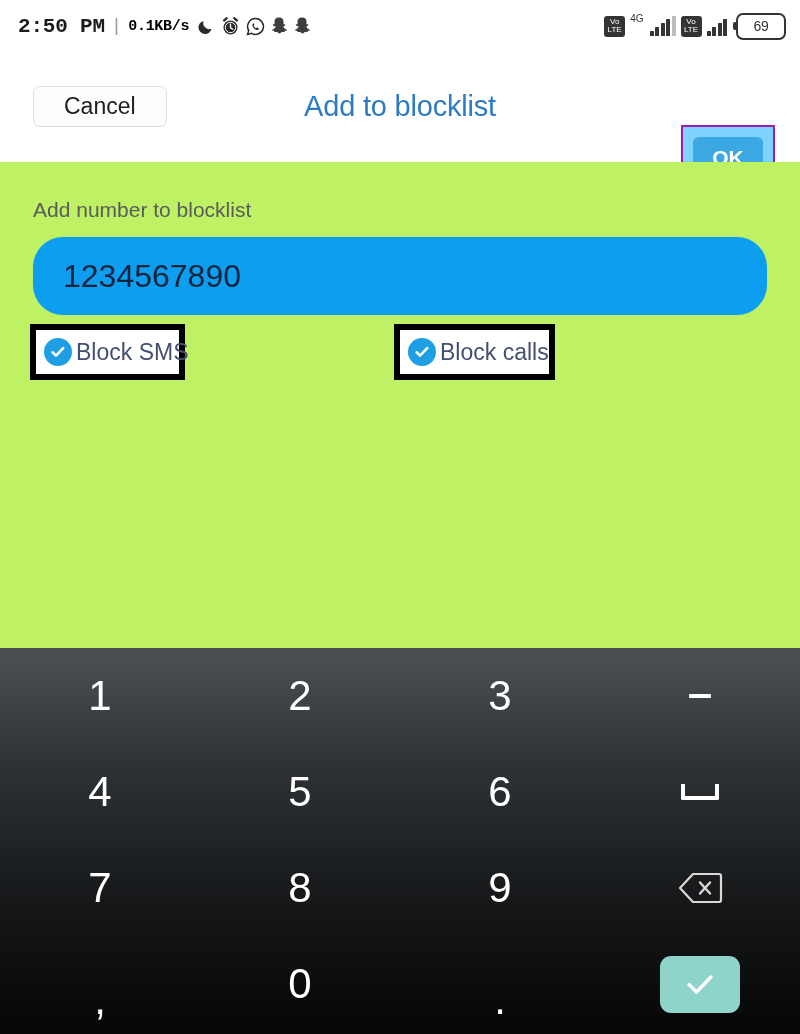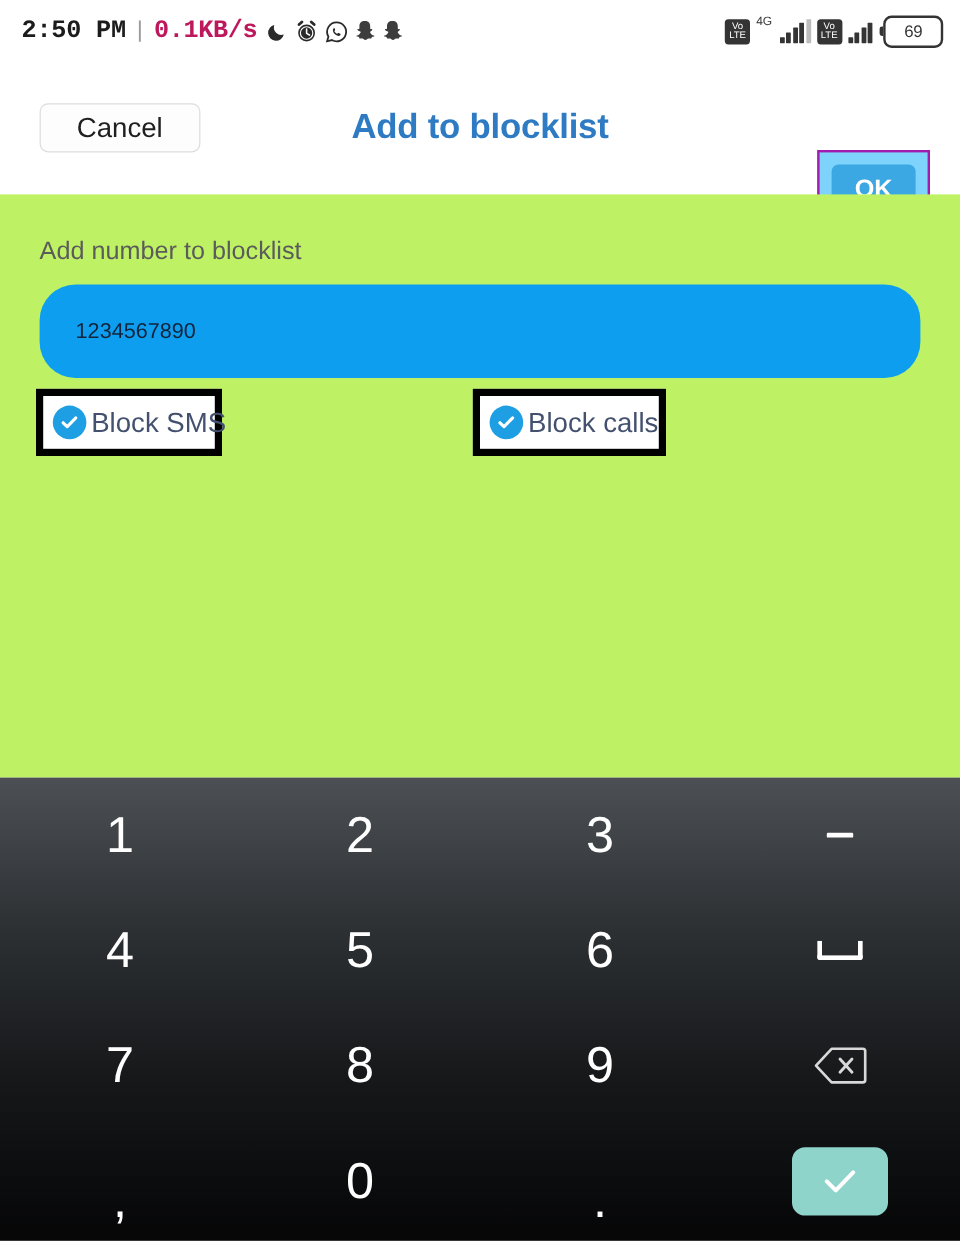--- a/index.html
+++ b/index.html
@@ -45,23 +45,23 @@
     color: #1c1c1c;
     letter-spacing: -0.2px;
   }
   .status-divider {
     color: #9a9a9a;
     font-size: 19px;
     margin: 0 6px;
     font-weight: normal;
   }
   .status-net {
-    font-size: 21px;
+    font-size: 15px;
     font-weight: bold;
-    color: #be185d;
+    color: #000000;
     letter-spacing: -0.3px;
     margin-right: 3px;
   }
   .sicon {
     display: inline-flex;
     align-items: center;
     justify-content: center;
     margin-left: 4px;
   }
   .status-right {
@@ -144,21 +144,21 @@
     color: #202020;
     line-height: 1;
     cursor: pointer;
   }
   .page-title {
     position: absolute;
     left: 0; top: 38px;
     width: 800px;
     text-align: center;
     font-size: 29px;
-    font-weight: bold;
+    font-weight: normal;
     color: #2e7bc4;
     letter-spacing: -0.2px;
   }
   .ok-annot {
     position: absolute;
     left: 681px; top: 73px;
     width: 94px; height: 66px;
     border: 2px solid #a21caf;
     background: #7dd3fc;
     box-sizing: border-box;
@@ -192,21 +192,21 @@
   .number-input {
     position: absolute;
     left: 33px; top: 75px;
     width: 734px; height: 78px;
     background: #0d9ef0;
     border-radius: 30px;
     box-sizing: border-box;
     display: flex;
     align-items: center;
     padding-left: 30px;
-    font-size: 18px;
+    font-size: 32px;
     color: #13233b;
     cursor: text;
   }
 
   .check-row {
     position: absolute;
     left: 0; top: 160px;
     width: 800px;
     height: 66px;
   }

